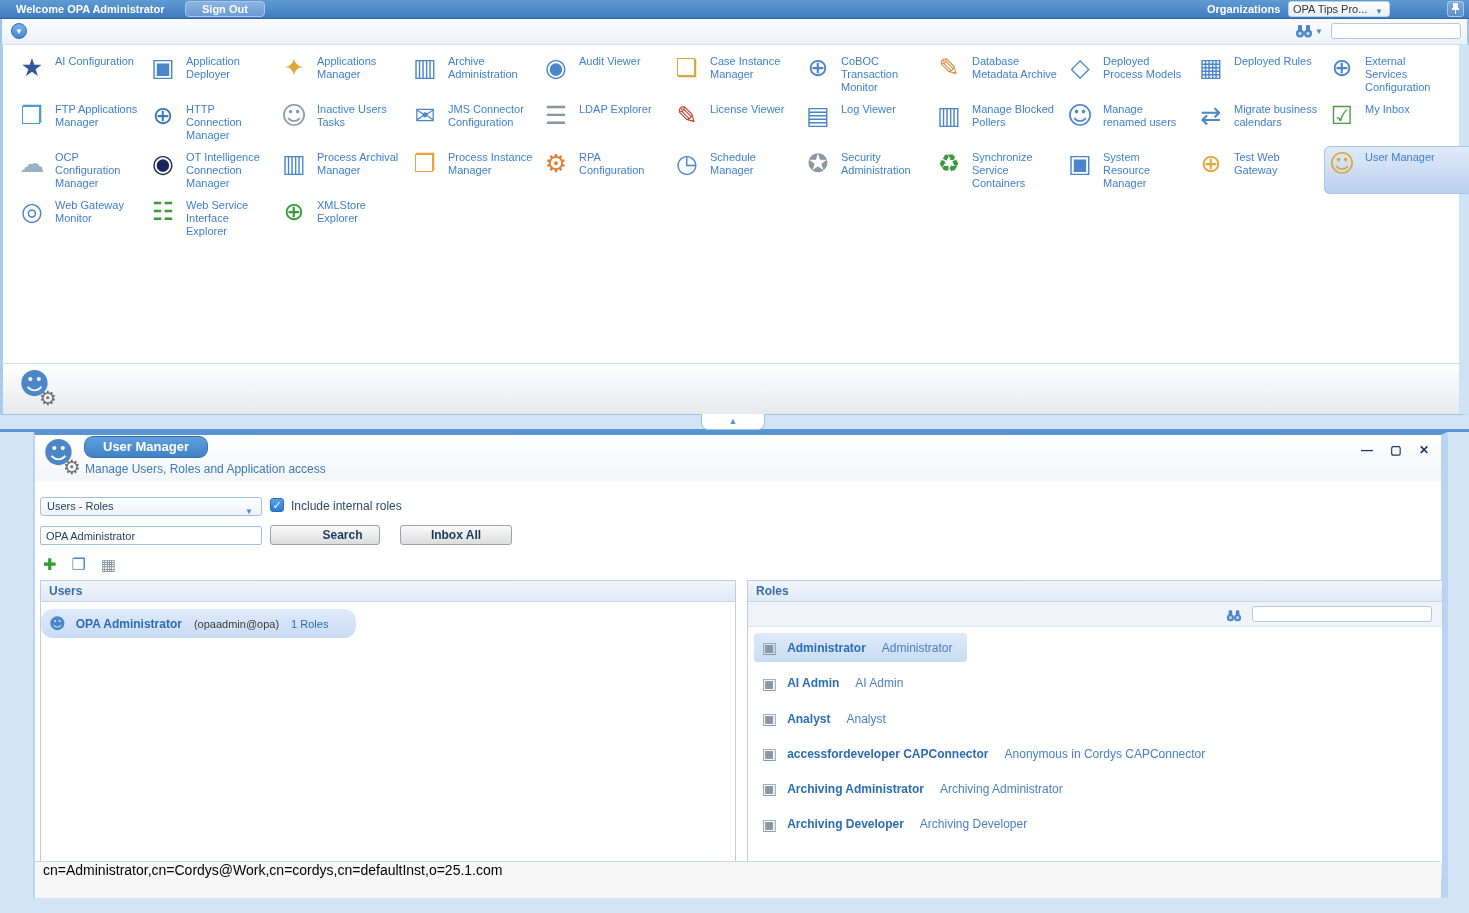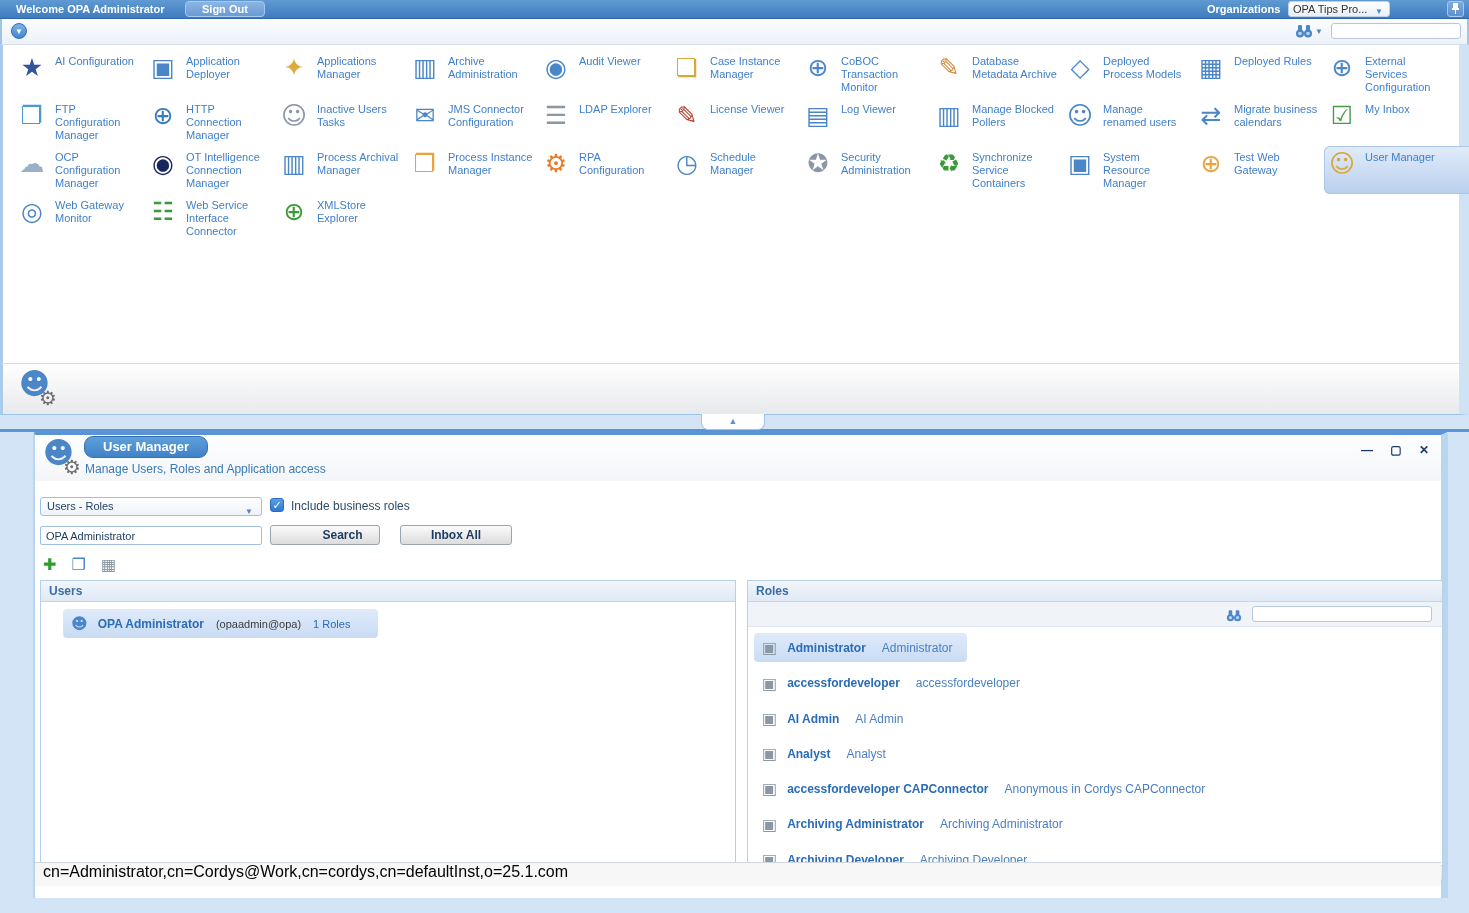--- a/index.html
+++ b/index.html
@@ -106,42 +106,42 @@
   .panel.users { left:5px;  width:696px; }
   .panel.roles { left:712px; width:696px; }
   .panel-head { height:21px; background:linear-gradient(#f2f6fb,#dfe9f5);
     border-bottom:1px solid #c5d6ea; color:#3a6ea5; font-weight:bold; font-size:12px;
     line-height:20px; padding-left:8px; }
   .roles-sub { height:25px; background:#f0f4f9; border-bottom:1px solid #dde6f0; position:relative; }
   .roles-find-ico { position:absolute; right:200px; top:6px; cursor:pointer; }
   .roles-find-input { position:absolute; right:10px; top:4px; width:180px; height:16px;
     border:1px solid #b6c9dc; border-radius:3px; background:#fff; font-size:11px; padding:0 4px; }
 
-  .user-row { display:table; margin:7px 0 0 22px; padding:5px 28px 5px 8px;
-    background:linear-gradient(#dfeafa,#c9dcf4); border-radius:4px; cursor:pointer; }
+  .user-row { display:table; margin:7px 0 0 0; padding:5px 28px 5px 8px;
+    background:linear-gradient(#dfeafa,#c9dcf4); border-radius:12px; cursor:pointer; }
   .user-row .ico, .role-row .ico { font-family:"DejaVu Sans",sans-serif; font-size:16px;
     vertical-align:middle; margin-right:10px; }
   .user-row .ico { color:#4a86c8; }
   .user-name { color:#2a6cb5; font-weight:bold; font-size:12px; margin-right:12px; }
   .user-detail { color:#3c3c3c; font-size:11px; margin-right:12px; }
   .user-roles-count { color:#2a6cb5; font-size:11px; }
 
   .roles-list { padding:6px 0 0 6px; }
   .role-line { margin-bottom:6px; }
   .role-row { display:table; padding:5px 14px 5px 8px; cursor:pointer; }
   .role-row.selected { background:linear-gradient(#dfeafa,#c9dcf4); border-radius:4px; }
   .role-row .ico { color:#8a97a5; }
   .role-name { color:#2a6cb5; font-weight:bold; font-size:12px; margin-right:16px; }
   .role-desc { color:#4a7fc0; font-size:12px; }
   .roles-scroll { position:absolute; left:0; bottom:0; width:100%; height:15px;
     background:linear-gradient(#eaf2fb,#d5e5f6); border-top:1px solid #c5d6ea; text-align:center;
     color:#5a94d4; font-size:9px; line-height:13px; cursor:pointer; }
 
-  .status-bar { position:absolute; left:0; bottom:12px; width:100%; height:24px; background:#f7f7f7;
-    border-top:1px solid #cfd6dd; font-size:16px; color:#000; line-height:17px; padding-left:8px; }
+  .status-bar { position:absolute; left:0; bottom:0; width:100%; height:37px; background:#f7f7f7;
+    border-top:1px solid #cfd6dd; font-size:14px; color:#000; line-height:17px; padding-left:8px; }
 
   .bino { display:inline-block; }
 </style>
 </head>
 <body>
 
 <div class="topbar">
   <span class="welcome">Welcome OPA Administrator</span>
   <span class="signout-btn">Sign Out</span>
   <span class="org-label">Organizations</span>
@@ -229,21 +229,21 @@
         <span class="app-label">Deployed Rules</span>
       </div>
 
       <div class="app-item">
         <span class="app-icon" style="color: rgb(74, 134, 200);">⊕</span>
         <span class="app-label">External Services Configuration</span>
       </div>
 
       <div class="app-item">
         <span class="app-icon" style="color: rgb(74, 154, 212);">❐</span>
-        <span class="app-label">FTP Configuration Manager</span>
+        <span class="app-label">FTP Applications Manager</span>
       </div>
 
       <div class="app-item">
         <span class="app-icon" style="color: rgb(58, 122, 192);">⊕</span>
         <span class="app-label">HTTP Connection Manager</span>
       </div>
 
       <div class="app-item">
         <span class="app-icon" style="color: rgb(138, 151, 165);">☺</span>
         <span class="app-label">Inactive Users Tasks</span>
@@ -344,21 +344,21 @@
         <span class="app-label">User Manager</span>
       </div>
 
       <div class="app-item">
         <span class="app-icon" style="color: rgb(74, 134, 200);">◎</span>
         <span class="app-label">Web Gateway Monitor</span>
       </div>
 
       <div class="app-item">
         <span class="app-icon" style="color: rgb(58, 154, 58);">☷</span>
-        <span class="app-label">Web Service Interface Connector</span>
+        <span class="app-label">Web Service Interface Explorer</span>
       </div>
 
       <div class="app-item">
         <span class="app-icon" style="color: rgb(58, 154, 58);">⊕</span>
         <span class="app-label">XMLStore Explorer</span>
       </div>
     </div>
 </div>
 
 <div class="taskbar">
@@ -388,21 +388,21 @@
     </span>
   </div>
 
   <div class="sel-box">
     <span>Users - Roles</span>
     <span class="caret">▼</span>
   </div>
   <div class="chk">
     <span>✓</span>
   </div>
-  <span class="chk-label">Include business roles</span>
+  <span class="chk-label">Include internal roles</span>
   <input class="search-input" value="OPA Administrator" style="">
   <div class="btn search">Search</div>
   <div class="btn showall">Inbox All</div>
 
   <div class="mini-tools">
     <span class="tb-add">✚</span>
     <span class="tb-clone">❐</span>
     <span class="tb-org">▦</span>
   </div>
 
@@ -434,27 +434,20 @@
     <div class="roles-list">
 
         <div class="role-line">
           <div class="role-row selected">
             <span class="ico">▣</span>
             <span class="role-name">Administrator</span>
             <span class="role-desc">Administrator</span>
           </div>
         </div>
 
-        <div class="role-line">
-          <div class="role-row">
-            <span class="ico">▣</span>
-            <span class="role-name">accessfordeveloper</span>
-            <span class="role-desc">accessfordeveloper</span>
-          </div>
-        </div>
 
         <div class="role-line">
           <div class="role-row">
             <span class="ico">▣</span>
             <span class="role-name">AI Admin</span>
             <span class="role-desc">AI Admin</span>
           </div>
         </div>
 
         <div class="role-line">

